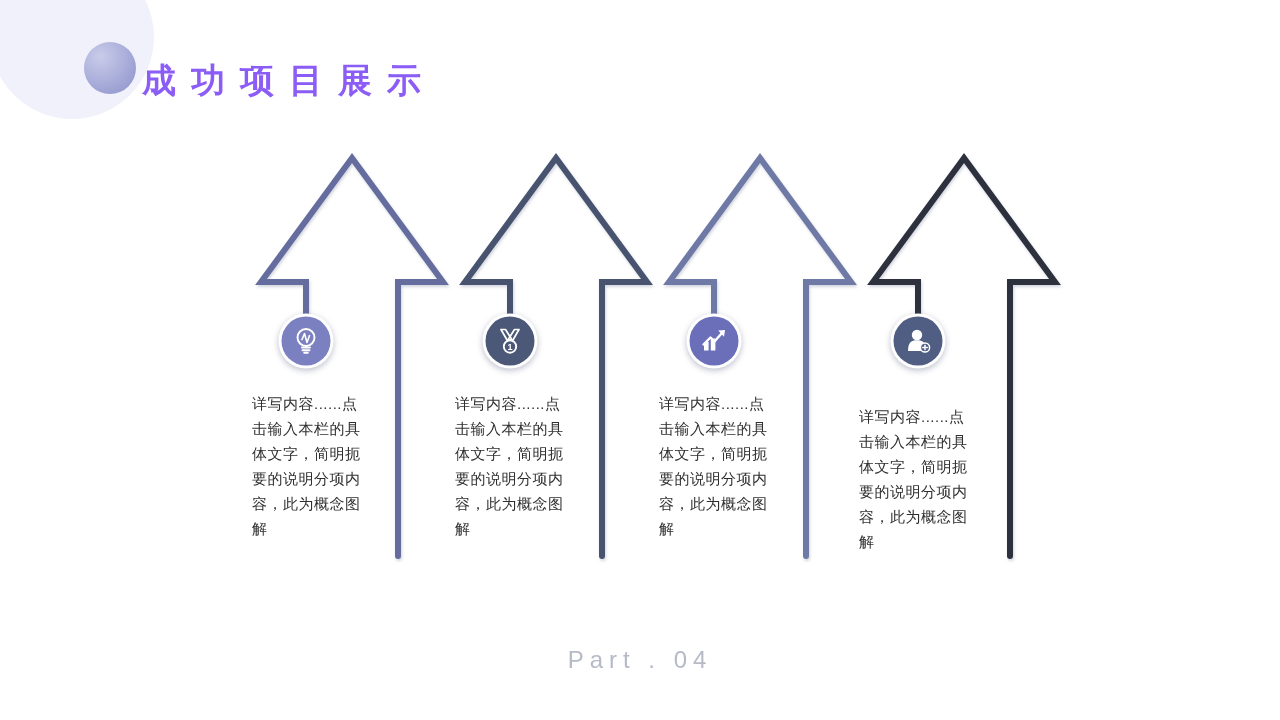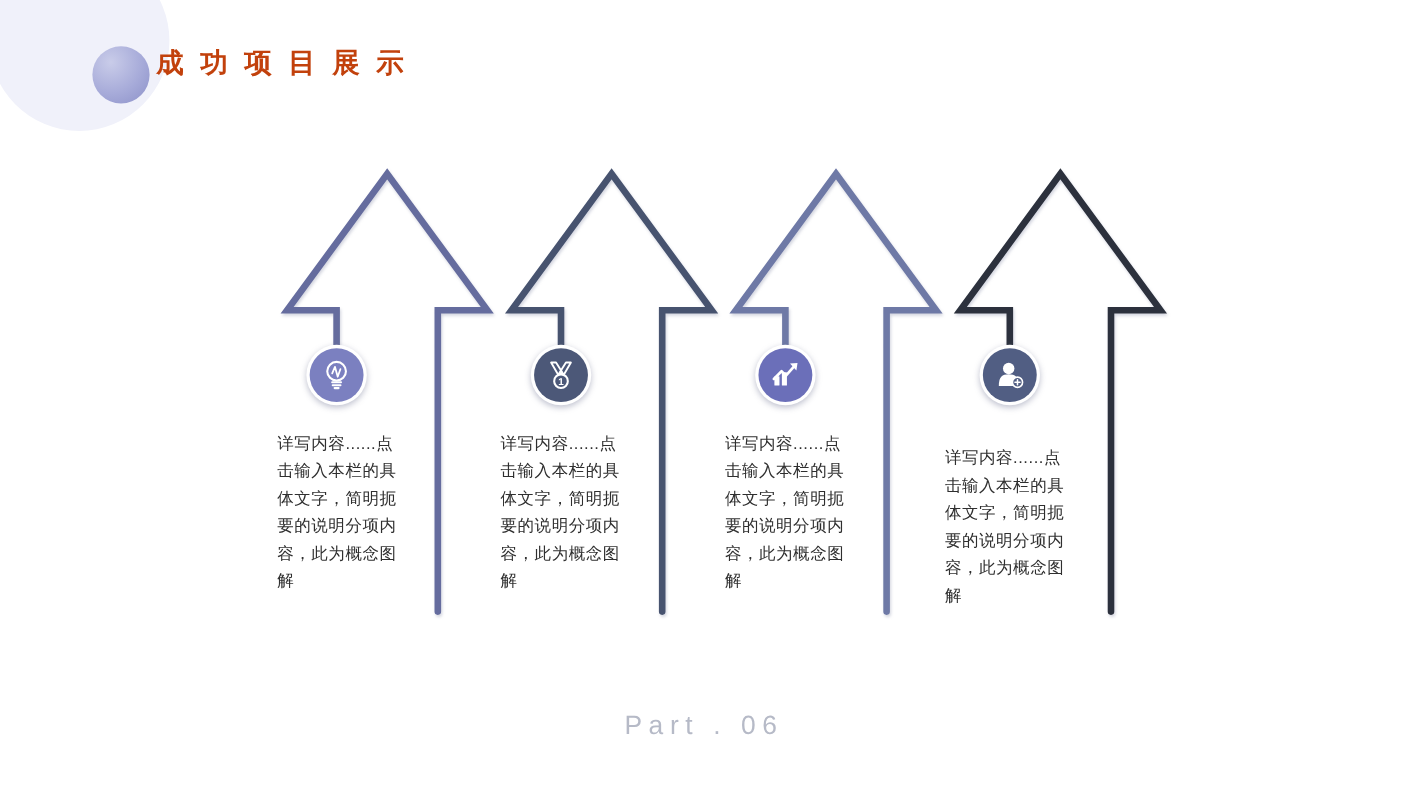--- a/index.html
+++ b/index.html
@@ -12,22 +12,22 @@
   
   .bg-circle{
     position:absolute;left:-10px;top:-45px;width:164px;height:164px;border-radius:50%;
     background:#f0f1fa;
   }
   .ball{
     position:absolute;left:84px;top:42px;width:52px;height:52px;border-radius:50%;
     background:radial-gradient(circle at 32% 28%, #c9cce9 0%, #a7abd9 55%, #8b90c8 100%);
   }
   .title{
-    position:absolute;left:142px;top:40px;
-    font-size:25px;font-weight:bold;color:#c2410c;letter-spacing:15px;white-space:nowrap;
+    position:absolute;left:142px;top:58px;
+    font-size:34px;font-weight:bold;color:#8b5cf6;letter-spacing:15px;white-space:nowrap;
   }
 
   
   .arrow-svg{position:absolute;top:148px;width:200px;height:420px;
     filter:drop-shadow(1px 2px 1.5px rgba(110,115,150,.30));}
   .c1 .arrow-svg{left:252px;} .c2 .arrow-svg{left:456px;}
   .c3 .arrow-svg{left:660px;} .c4 .arrow-svg{left:864px;}
 
   .badge{position:absolute;top:311px;width:60px;height:60px;
     filter:drop-shadow(0 2px 3px rgba(90,95,130,.40));}
@@ -141,15 +141,15 @@
       </g>
     </svg>
     <div class="desc">详写内容......点
 击输入本栏的具
 体文字，简明扼
 要的说明分项内
 容，此为概念图
 解</div>
   </div>
 
-  <div class="part-label">Part . 06</div>
+  <div class="part-label">Part . 04</div>
 
 </div>
 
 </body></html>

